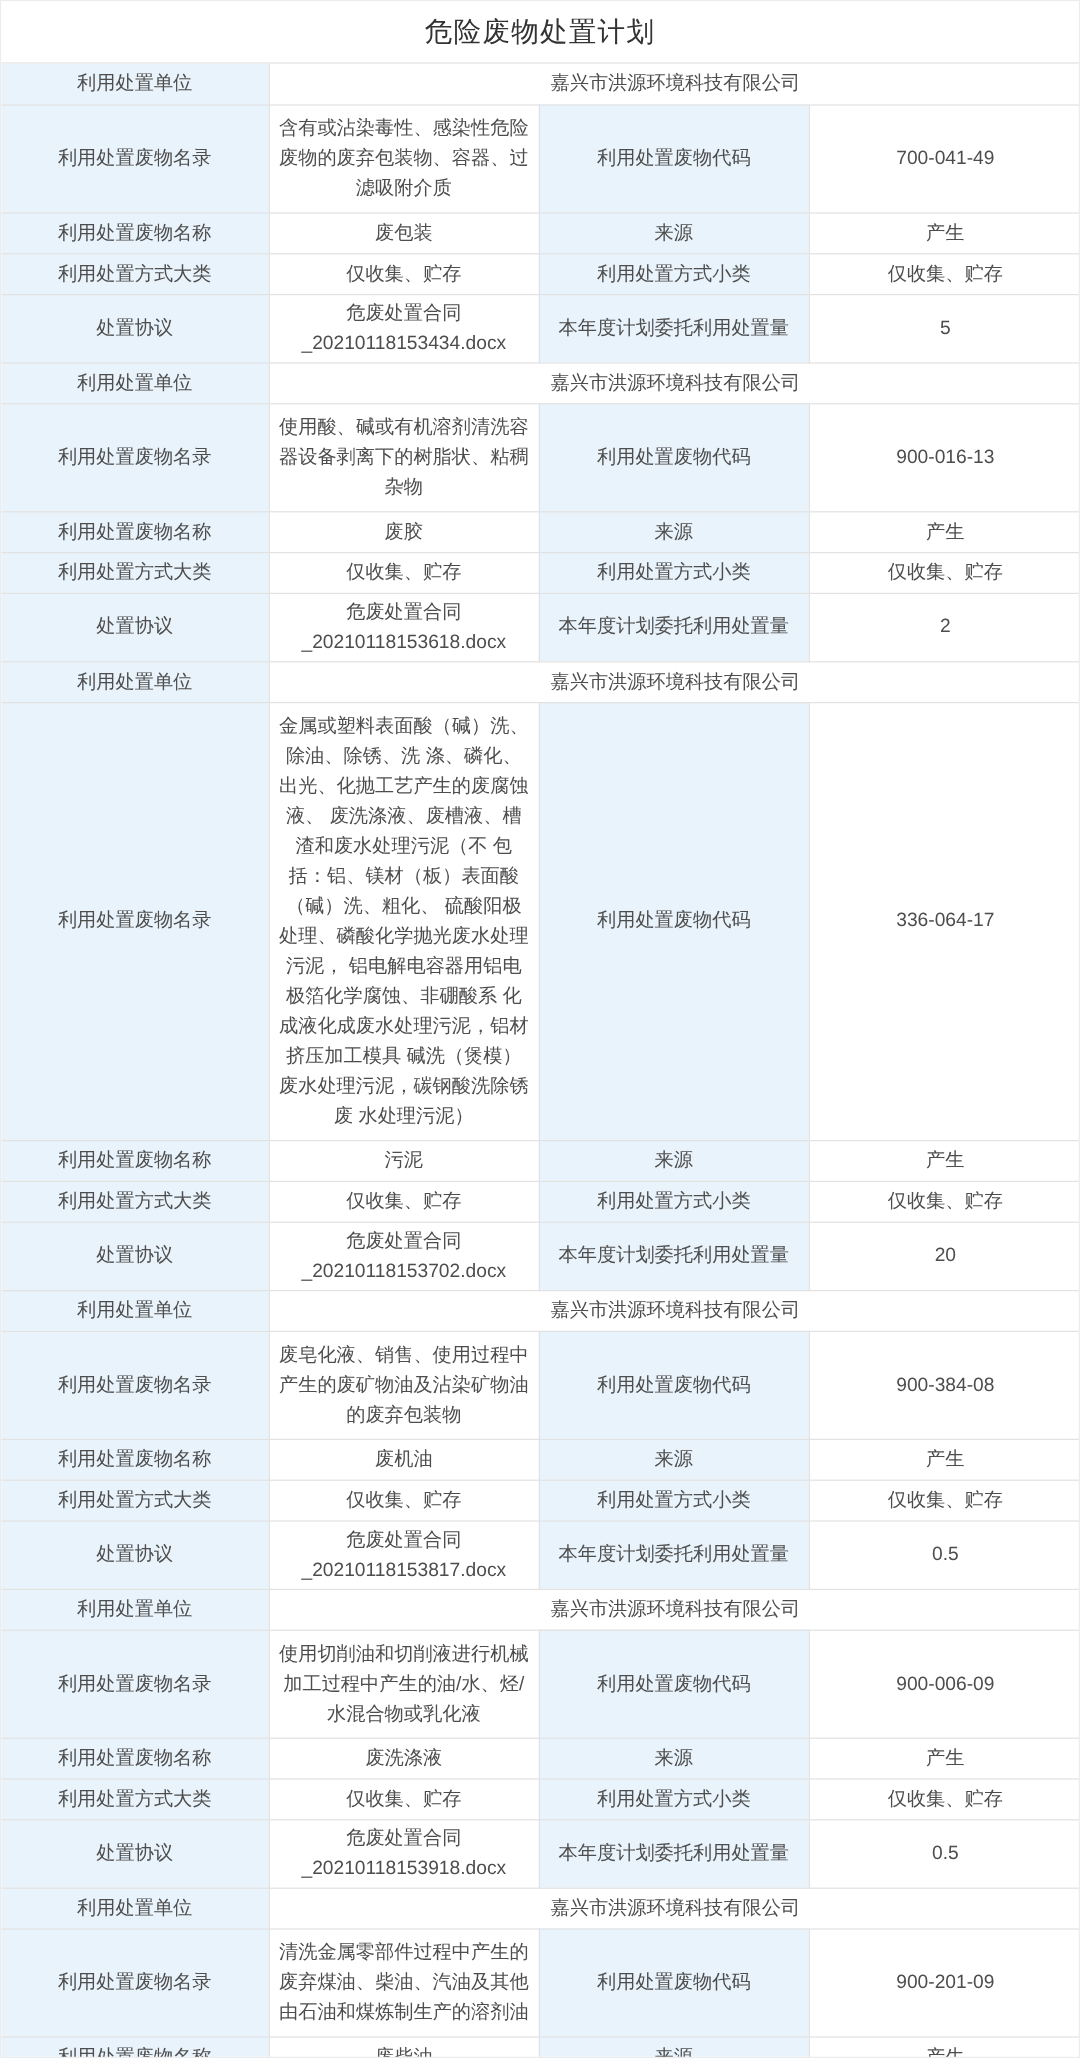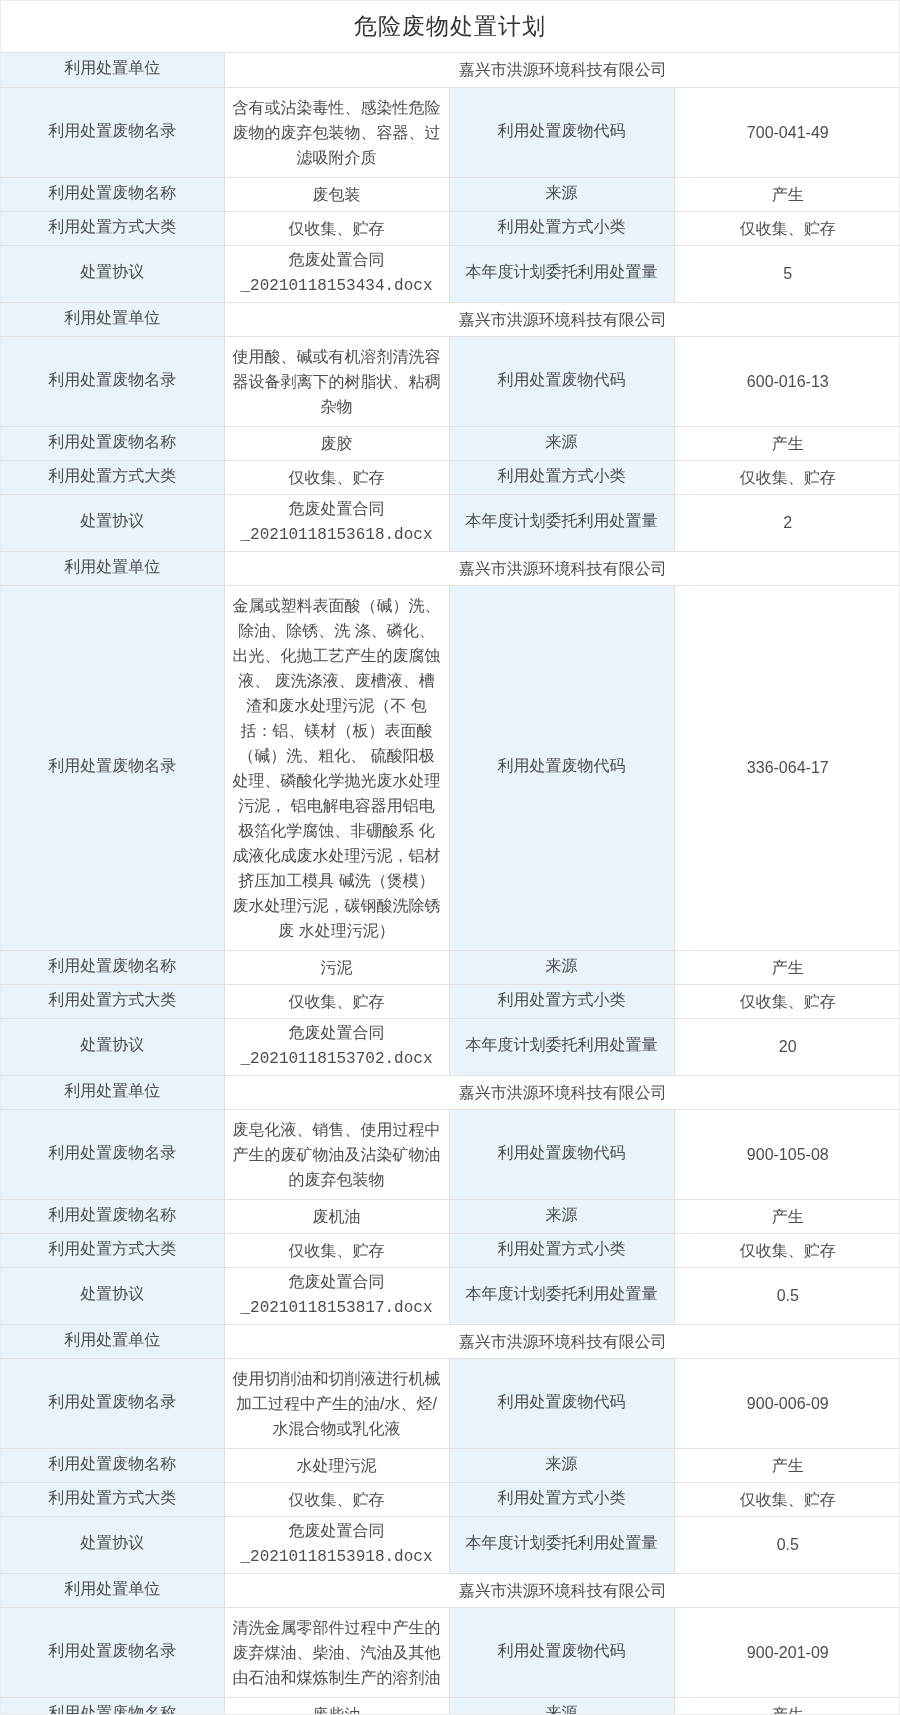--- a/index.html
+++ b/index.html
@@ -46,27 +46,27 @@
   table.plan td {
     border: 1px solid var(--border);
     text-align: center;
     vertical-align: middle;
     font-size: 16px;
     color: var(--text);
     line-height: 25px;
     padding: 3px 4px;
     word-break: break-all;
   }
-  td.label { background: var(--label-bg); font-family: Liberation Mono, monospace; }
+  td.label { background: var(--label-bg); }
 
   tr.r-short td  { height: 34px; }
   tr.r-agree td  { height: 56px; }
   tr.r-catalog td.catalog-text { padding: 7px 8px; }
 
-  .agreement-line { display: block; font-family: Liberation Mono, monospace; }
+  .agreement-line { display: block; }
 </style>
 </head>
 <body>
 
 <div class="page">
   <div class="title-bar">
     <h1>危险废物处置计划</h1>
   </div>
 
   <table class="plan">
@@ -110,21 +110,21 @@
   </tr>
 
   <tr class="r-short">
     <td class="label">利用处置单位</td>
     <td colspan="3">嘉兴市洪源环境科技有限公司</td>
   </tr>
   <tr class="r-catalog">
     <td class="label">利用处置废物名录</td>
     <td class="catalog-text">使用酸、碱或有机溶剂清洗容器设备剥离下的树脂状、粘稠杂物</td>
     <td class="label">利用处置废物代码</td>
-    <td>600-016-13</td>
+    <td>900-016-13</td>
   </tr>
   <tr class="r-short">
     <td class="label">利用处置废物名称</td>
     <td>废胶</td>
     <td class="label">来源</td>
     <td>产生</td>
   </tr>
   <tr class="r-short">
     <td class="label">利用处置方式大类</td>
     <td>仅收集、贮存</td>
@@ -174,21 +174,21 @@
   </tr>
 
   <tr class="r-short">
     <td class="label">利用处置单位</td>
     <td colspan="3">嘉兴市洪源环境科技有限公司</td>
   </tr>
   <tr class="r-catalog">
     <td class="label">利用处置废物名录</td>
     <td class="catalog-text">废皂化液、销售、使用过程中产生的废矿物油及沾染矿物油的废弃包装物</td>
     <td class="label">利用处置废物代码</td>
-    <td>900-105-08</td>
+    <td>900-384-08</td>
   </tr>
   <tr class="r-short">
     <td class="label">利用处置废物名称</td>
     <td>废机油</td>
     <td class="label">来源</td>
     <td>产生</td>
   </tr>
   <tr class="r-short">
     <td class="label">利用处置方式大类</td>
     <td>仅收集、贮存</td>
@@ -210,21 +210,21 @@
     <td colspan="3">嘉兴市洪源环境科技有限公司</td>
   </tr>
   <tr class="r-catalog">
     <td class="label">利用处置废物名录</td>
     <td class="catalog-text">使用切削油和切削液进行机械加工过程中产生的油/水、烃/水混合物或乳化液</td>
     <td class="label">利用处置废物代码</td>
     <td>900-006-09</td>
   </tr>
   <tr class="r-short">
     <td class="label">利用处置废物名称</td>
-    <td>水处理污泥</td>
+    <td>废洗涤液</td>
     <td class="label">来源</td>
     <td>产生</td>
   </tr>
   <tr class="r-short">
     <td class="label">利用处置方式大类</td>
     <td>仅收集、贮存</td>
     <td class="label">利用处置方式小类</td>
     <td>仅收集、贮存</td>
   </tr>
   <tr class="r-agree">

